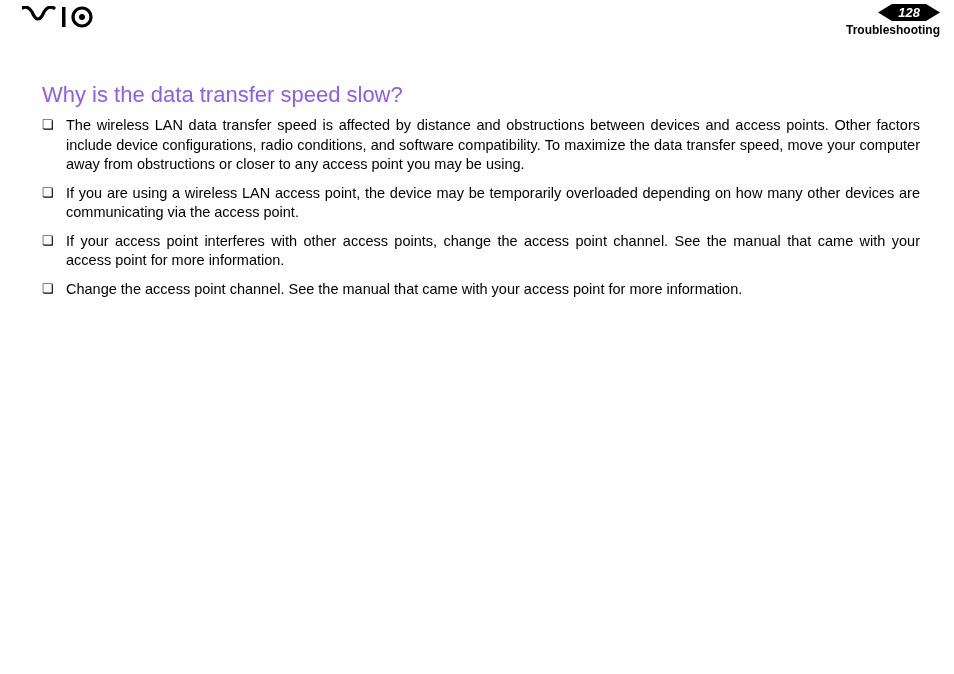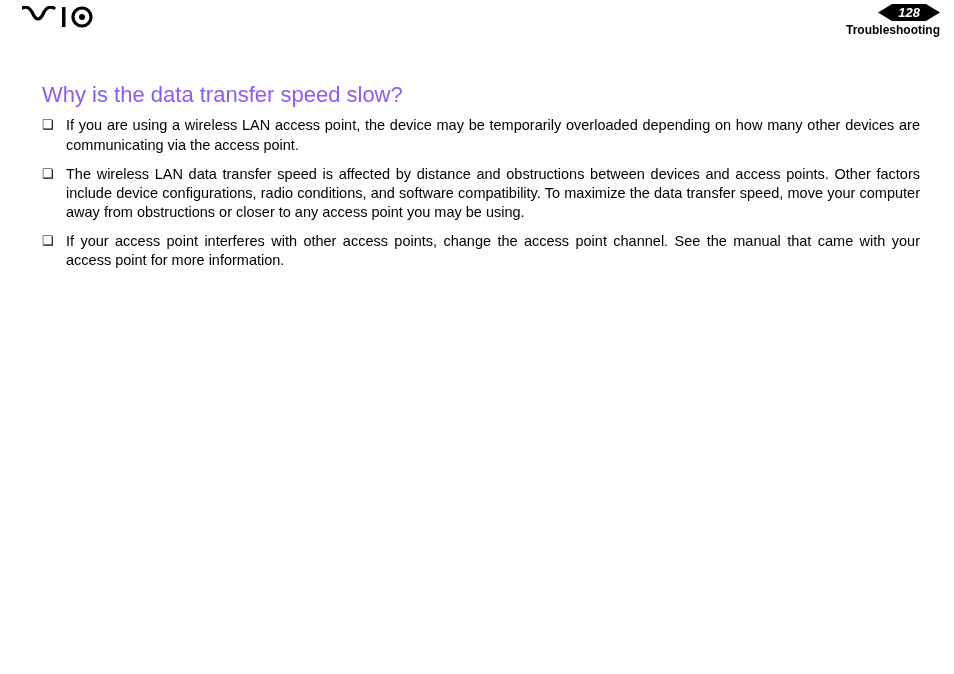--- a/index.html
+++ b/index.html
@@ -122,23 +122,24 @@
         </span>
       </div>
       <div class="section-label">Troubleshooting</div>
     </div>
   </div>
 
   <div class="content">
 
     <h2 class="heading">Why is the data transfer speed slow?</h2>
     <ul class="bullets">
+      <li>The wireless LAN data transfer speed is affected by distance and obstructions between devices and access points. Other factors include device configurations, radio conditions, and software compatibility. To maximize the data transfer speed, move your computer away from obstructions or closer to any access point you may be using.</li>
       <li>If you are using a wireless LAN access point, the device may be temporarily overloaded depending on how many other devices are communicating via the access point.</li>
-      <li>The wireless LAN data transfer speed is affected by distance and obstructions between devices and access points. Other factors include device configurations, radio conditions, and software compatibility. To maximize the data transfer speed, move your computer away from obstructions or closer to any access point you may be using.</li>
       <li>If your access point interferes with other access points, change the access point channel. See the manual that came with your access point for more information.</li>
     </ul>
 
     <ul class="bullets">
+      <li>Change the access point channel. See the manual that came with your access point for more information.</li>
     </ul>
 
   </div>
 
 </div>
 
 </body></html>

